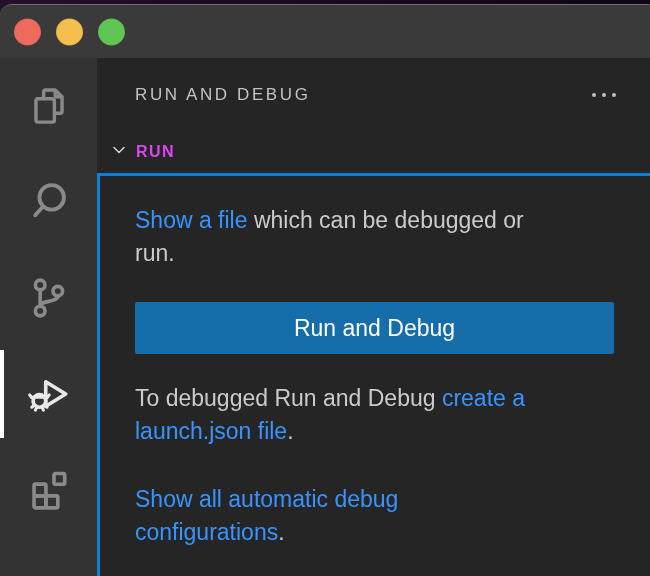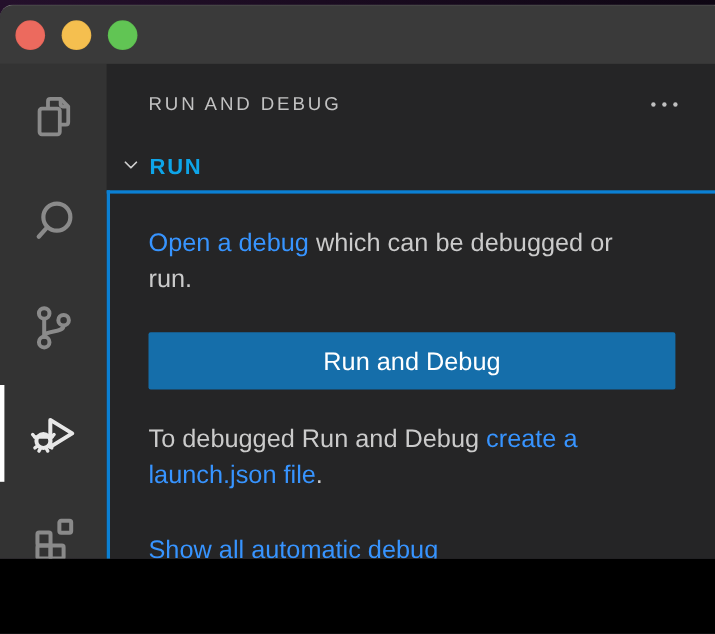--- a/index.html
+++ b/index.html
@@ -4,21 +4,21 @@
 <style>
   :root{
     --focus-border:#0b80d4;
     --link:#3794ff;
     --button-bg:#156eaa;
   }
   *{box-sizing:border-box; margin:0; padding:0;}
   html,body{background:#000;}
   body{font-family:"Liberation Sans","DejaVu Sans",sans-serif;}
   .stage{
-    position:relative; width:650px; height:508px; overflow:hidden;
+    position:relative; width:650px; height:576px; overflow:hidden;
     background:linear-gradient(90deg,#24102b 0%, #1a0b20 45%, #0e0613 100%);
     cursor:default; user-select:none;
   }
   .window{
     position:absolute; left:0; top:4px; width:660px; height:600px;
     border-radius:12px 12px 0 0;
     background:#333333;
     border-top:1px solid #6f6f6f;
   }
   
@@ -62,21 +62,21 @@
   }
   .panel-title{
     font-size:17px; letter-spacing:2.6px; color:#c2c2c2; white-space:nowrap;
   }
   .more-btn{display:flex; gap:6px; align-items:center; padding:6px 2px;}
   .more-btn i{width:4px; height:4px; border-radius:50%; background:#c0c0c0; display:block;}
   .run-row{
     height:42px; flex:none; display:flex; align-items:center; gap:8px;
     padding-left:13px;
   }
-  .run-label{font-size:20px; font-weight:bold; letter-spacing:1.5px; color:#0ea5e9;}
+  .run-label{font-size:16px; font-weight:bold; letter-spacing:1.5px; color:#d946ef;}
   .view-content{
     flex:1;
     border-top:3px solid var(--focus-border);
     border-left:3px solid var(--focus-border);
     padding:28px 46px 0 35px;
     font-size:23px; line-height:33px; color:#cbcbcb;
     background:#252526;
   }
   .welcome-p{white-space:pre-wrap; margin:0 0 32px 0;}
   #paras-after .welcome-p{margin-bottom:35px;}
@@ -176,21 +176,21 @@
           <span>
             <svg width="18" height="18" viewBox="0 0 18 18" fill="none" stroke="#cfcfcf" stroke-width="1.6" stroke-linecap="round" stroke-linejoin="round">
               <polyline points="4,6.5 9,11.5 14,6.5"></polyline>
             </svg>
           </span>
           <span class="run-label">RUN</span>
         </div>
 
         <div class="view-content">
           <div id="paras-before">
-              <p class="welcome-p"><span class="link">Open a debug</span><span> which can be debugged or
+              <p class="welcome-p"><span class="link">Show a file</span><span> which can be debugged or
 run.</span></p>
             </div>
           <button class="run-btn">Run and Debug</button>
           <div id="paras-after">
               <p class="welcome-p"><span>To debugged Run and Debug </span><span class="link">create a
 launch.json file</span><span>.</span></p>
               <p class="welcome-p"><span class="link">Show all automatic debug
 configurations</span><span>.</span></p>
             </div>
         </div>

